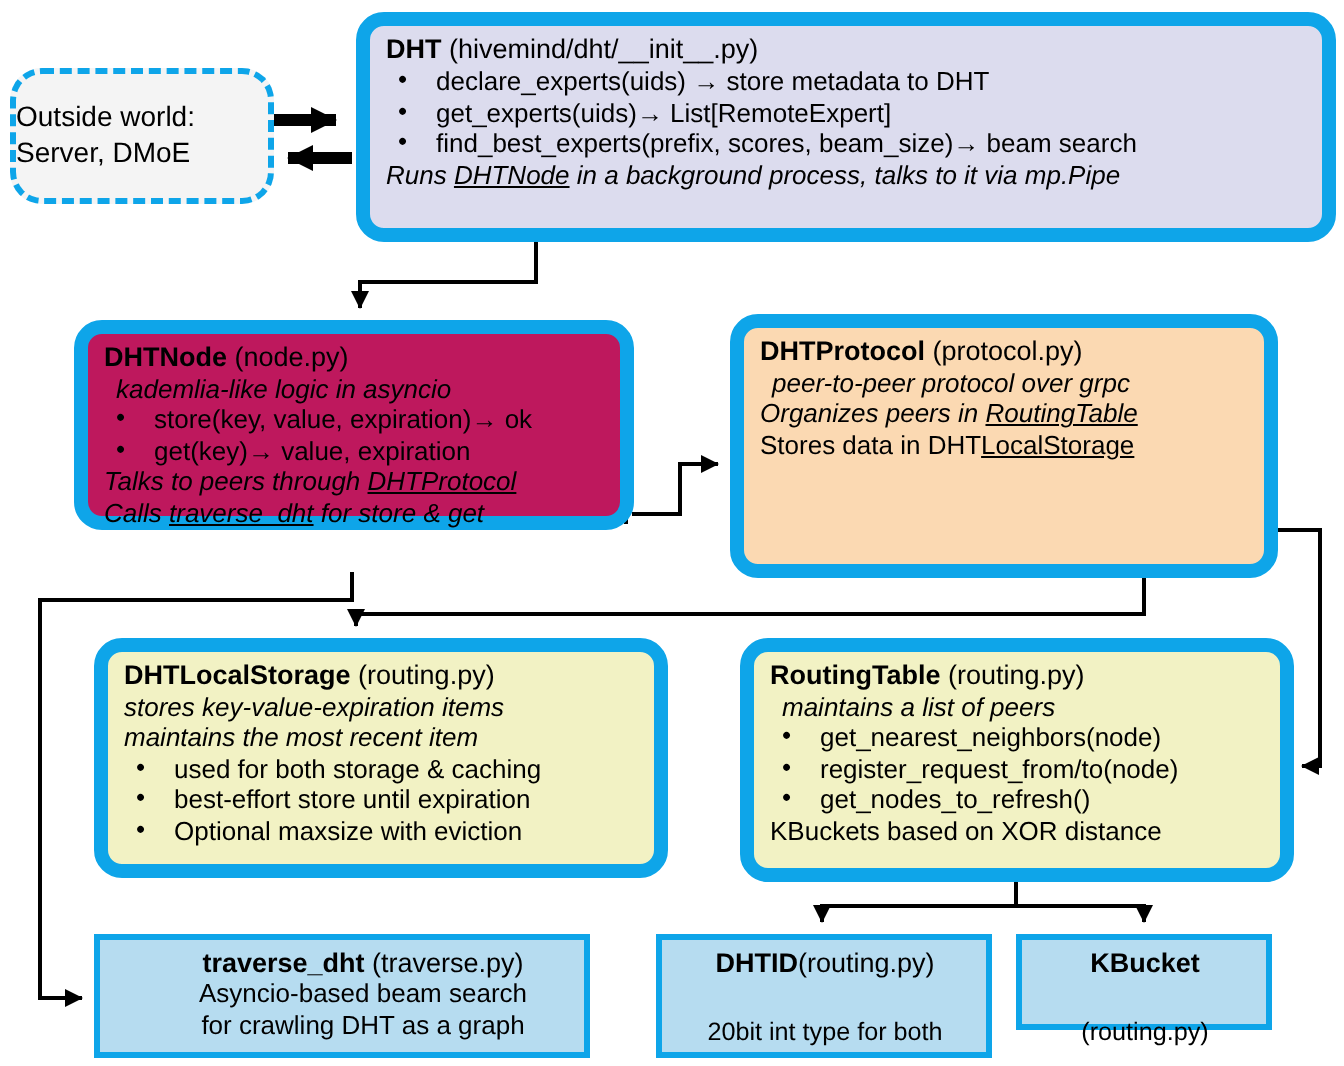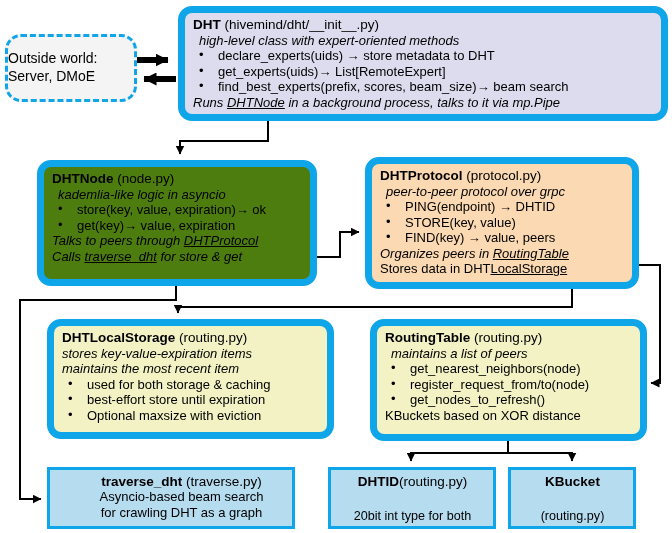--- a/index.html
+++ b/index.html
@@ -27,27 +27,27 @@
   .pad{padding:4px 7px 3px 8px;}
   ul.bl{margin:0;padding:0;list-style:none;}
   ul.bl li{position:relative;padding-left:25px;font-size:13px;line-height:1.2;white-space:nowrap;}
   ul.bl li:before{content:"\2022";position:absolute;left:6px;top:-1px;font-size:13px;}
   .ctr{text-align:center;}
 
   
   #outside{left:5px;top:34px;width:132px;height:68px;display:flex;align-items:center;}
   #outside .ln{text-align:left;font-size:14px;line-height:1.28;}
   #dht{left:178px;top:6px;width:490px;height:115px;background:#dcdcee;}
-  #dhtnode{left:37px;top:160px;width:280px;height:126px;background:#4d7c0f;}
+  #dhtnode{left:37px;top:160px;width:280px;height:105px;background:#be185d;}
   #dhtprotocol{left:365px;top:157px;width:274px;height:132px;background:#fbd9b2;}
   #localstorage{left:47px;top:319px;width:287px;height:120px;background:#f2f2c4;}
   #routingtable{left:370px;top:319px;width:277px;height:122px;background:#f2f2c4;}
   #traverse{left:47px;top:467px;width:248px;height:62px;background:#b6dcf0;padding-left:28px;}
   #dhtid{left:328px;top:467px;width:168px;height:62px;background:#b6dcf0;}
-  #kbucket{left:508px;top:467px;width:128px;height:62px;background:#b6dcf0;}
+  #kbucket{left:508px;top:467px;width:128px;height:48px;background:#b6dcf0;}
   .sm{font-size:12.6px;margin-top:20px;}
   .t14{font-size:13.5px;}
 </style>
 </head>
 <body>
 
 <div id="canvas">
 
   <svg class="wires" viewBox="0 0 672 533">
     <defs>
@@ -89,21 +89,20 @@
       <div class="ln">Outside world:</div>
       <div class="ln">Server, DMoE</div>
     </div>
   </div>
 
   <div class="box round pad" id="dht">
     <div class="ttl">
       <b>DHT</b>
       <span>(hivemind/dht/__init__.py)</span>
     </div>
-    <div class="it" style="padding-left:6px">high-level class with expert-oriented methods</div>
     <ul class="bl">
       <li><span>declare_experts(uids) → store metadata to DHT</span></li>
       <li><span>get_experts(uids)→ List[RemoteExpert]</span></li>
       <li><span>find_best_experts(prefix, scores, beam_size)→ beam search</span></li>
     </ul>
     <div class="it"><span>Runs </span><span class="u">DHTNode</span><span> in a background process, talks to it via mp.Pipe</span></div>
   </div>
 
   <div class="box round pad" id="dhtnode">
     <div class="ttl">
@@ -118,25 +117,20 @@
     <div class="it"><span>Talks to peers through </span><span class="u">DHTProtocol</span></div>
     <div class="it"><span>Calls </span><span class="u">traverse_dht</span><span> for store &amp; get</span></div>
   </div>
 
   <div class="box round pad" id="dhtprotocol">
     <div class="ttl">
       <b>DHTProtocol</b>
       <span>(protocol.py)</span>
     </div>
     <div class="it" style="padding-left:6px">peer-to-peer protocol over grpc</div>
-    <ul class="bl">
-      <li><span>PING(endpoint) → DHTID</span></li>
-      <li><span>STORE(key, value)</span></li>
-      <li><span>FIND(key) →  value, peers</span></li>
-    </ul>
     <div class="it"><span>Organizes peers in </span><span class="u">RoutingTable</span></div>
     <div class="ln"><span>Stores data in DHT</span><span class="u">LocalStorage</span></div>
   </div>
 
   <div class="box round pad" id="localstorage">
     <div class="ttl">
       <b>DHTLocalStorage</b>
       <span>(routing.py)</span>
     </div>
     <div class="it">stores key-value-expiration items</div>

